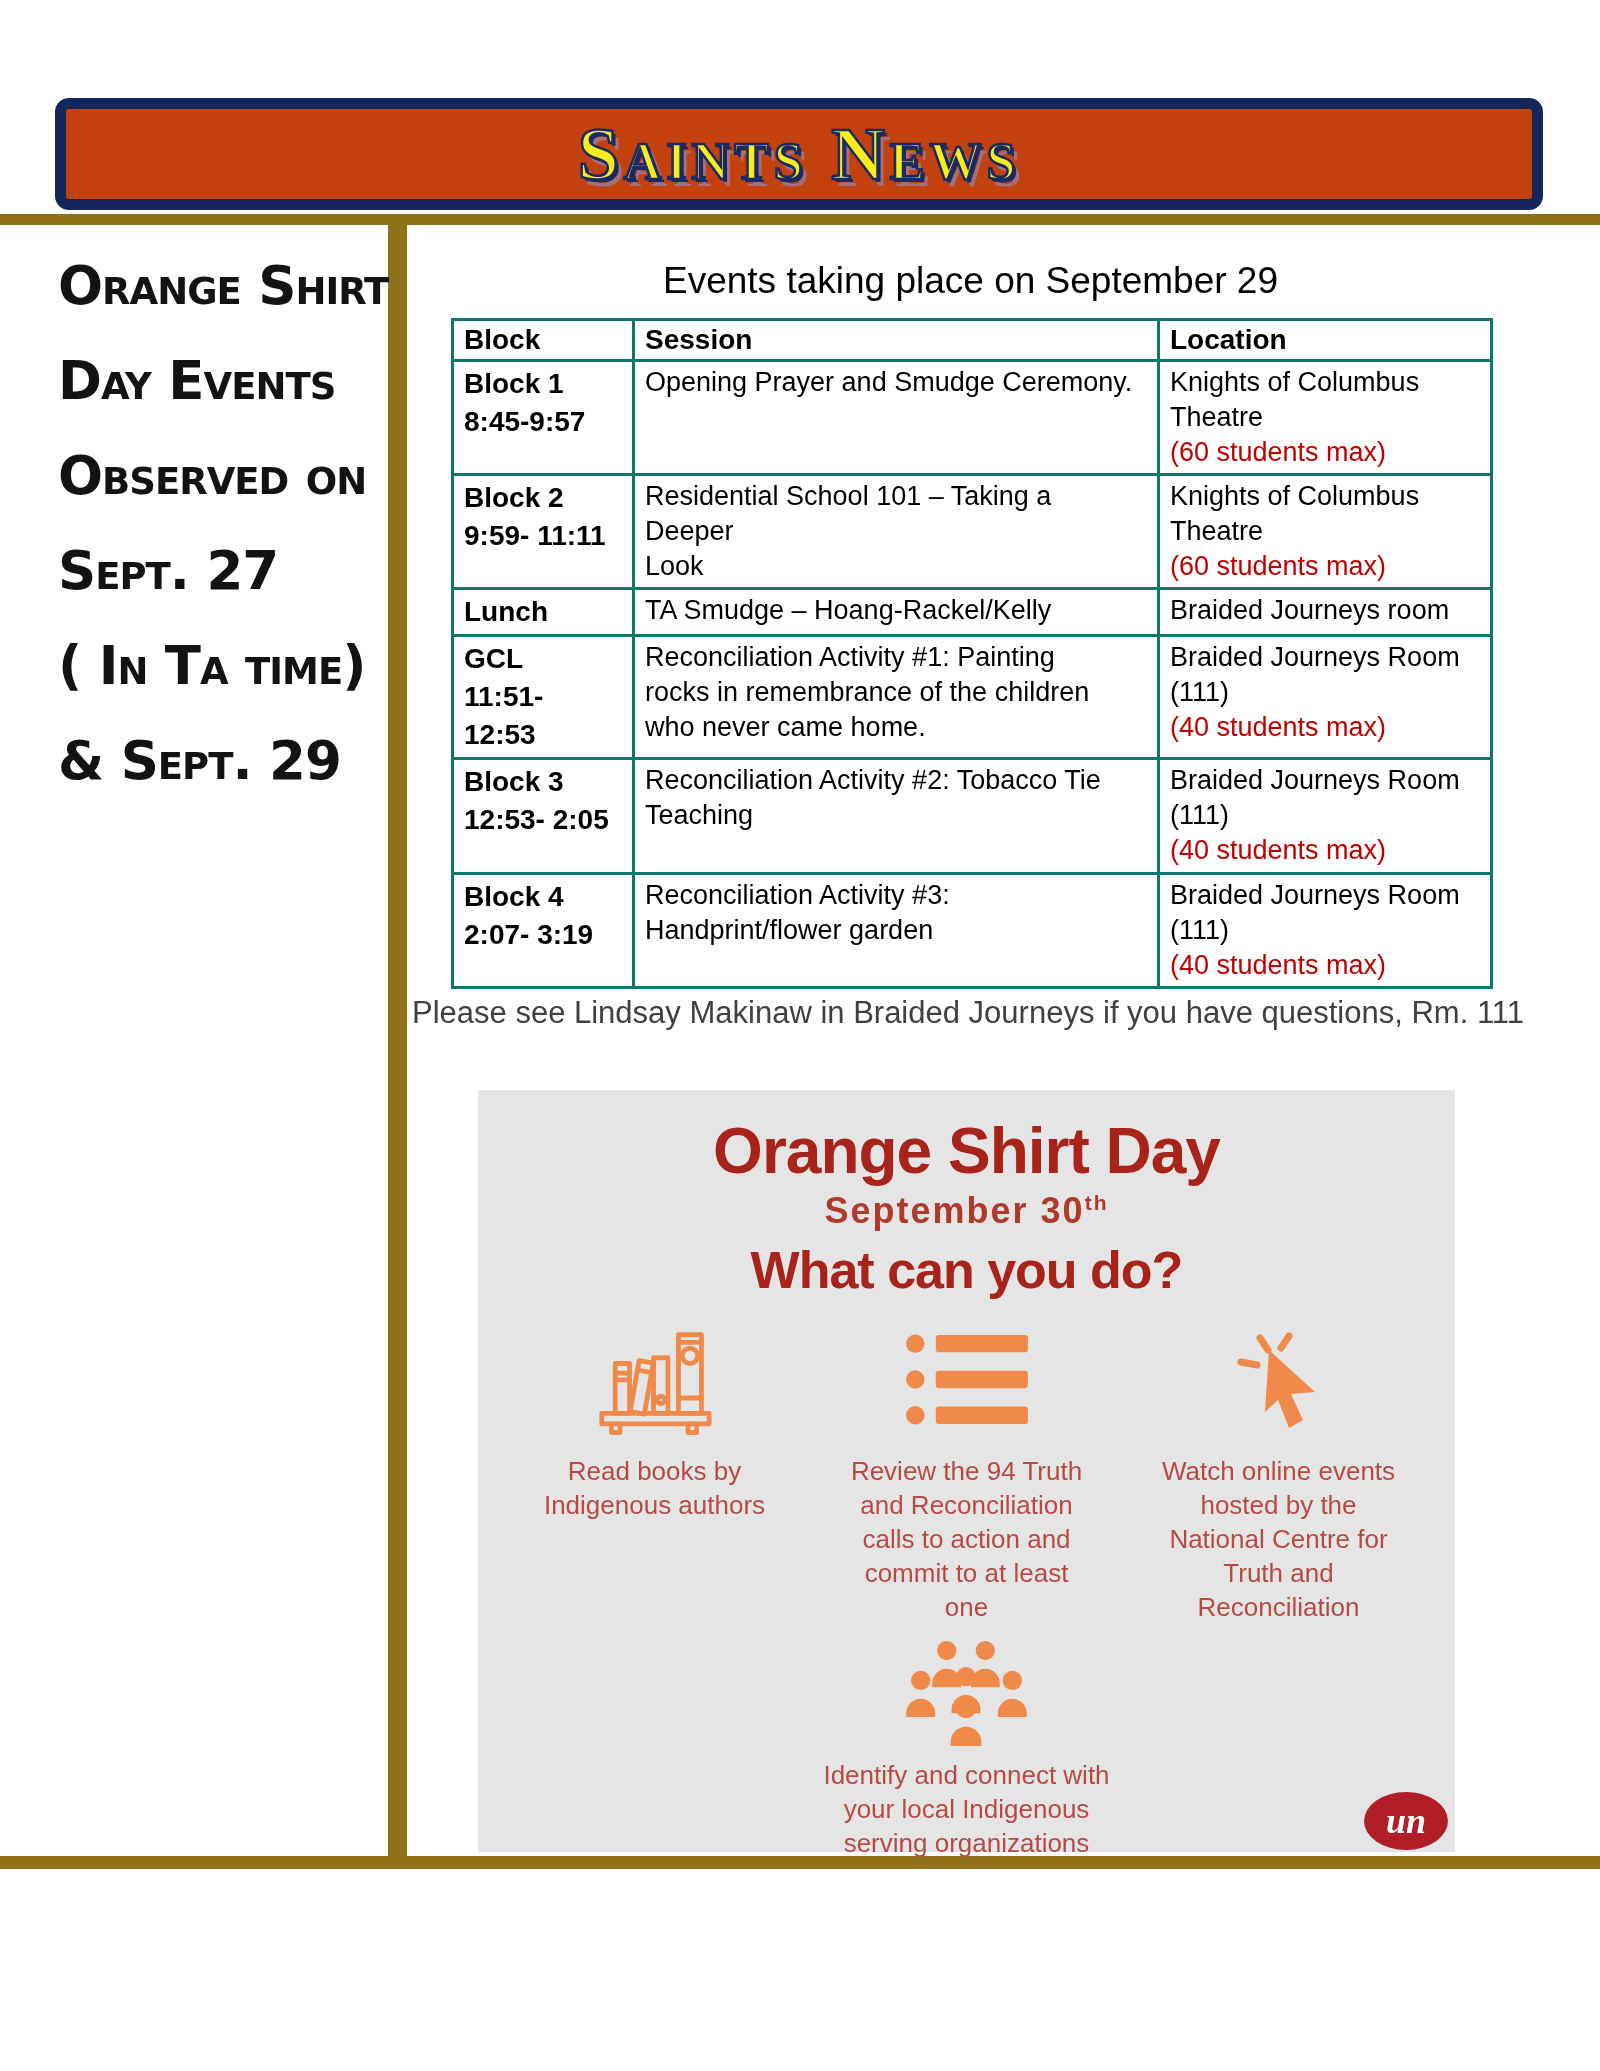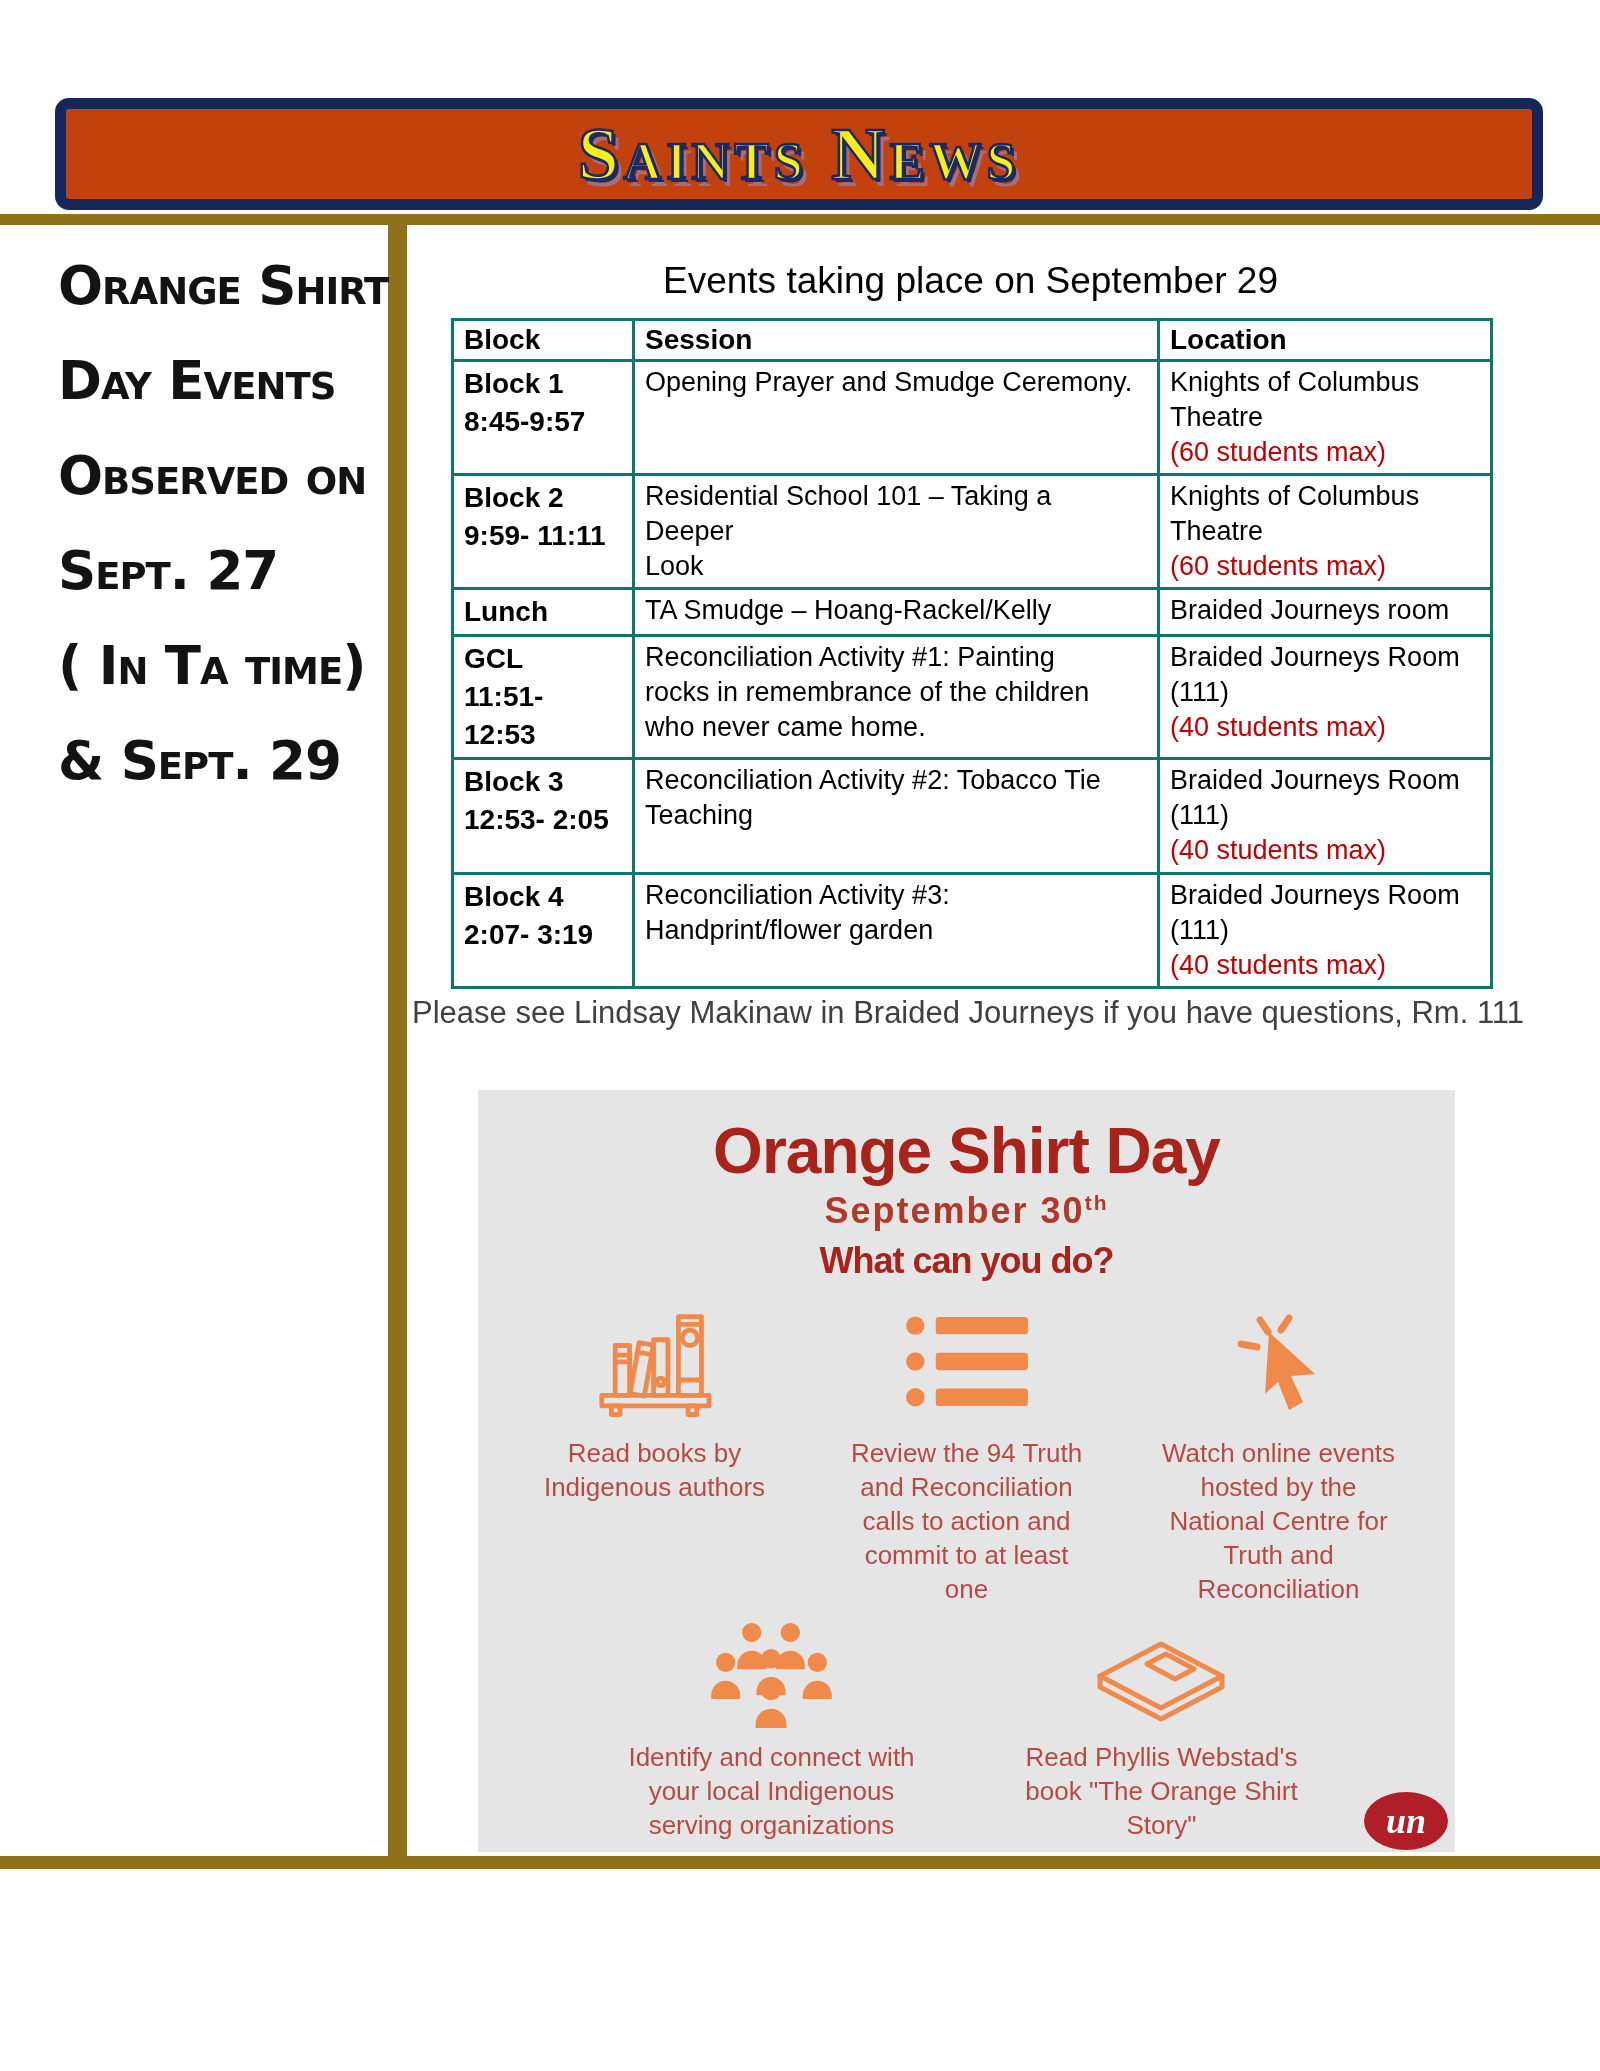--- a/index.html
+++ b/index.html
@@ -57,21 +57,21 @@
   .infographic{
     position:absolute;left:478px;top:1090px;width:977px;height:762px;
     background:#e5e5e5;
   }
   .ig-title{
     text-align:center;padding-top:24px;font-size:64px;font-weight:bold;
     color:#a8231a;letter-spacing:-1px;
   }
   .ig-date{text-align:center;font-size:36px;font-weight:bold;color:#b03a2a;letter-spacing:2px;margin-top:2px;}
   .ig-date sup{font-size:21px;}
-  .ig-question{text-align:center;font-size:36px;font-weight:bold;color:#a8231a;margin-top:8px;letter-spacing:-1px;}
+  .ig-question{text-align:center;font-size:52px;font-weight:bold;color:#a8231a;margin-top:8px;letter-spacing:-1px;}
   .ig-row1{display:flex;justify-content:center;padding:0 15px;margin-top:16px;gap:12px;}
   .ig-row1 .ig-col{width:300px;}
   .ig-row2{display:flex;justify-content:center;gap:10px;margin-top:22px;}
   .ig-row2 .ig-col{width:380px;}
   .ig-col{display:flex;flex-direction:column;align-items:center;}
   .ig-iconbox{height:128px;display:flex;align-items:flex-end;justify-content:center;margin-bottom:10px;}
   .ig-row2 .ig-iconbox{height:100px;margin-bottom:12px;}
   .ig-caption{
     font-size:26px;line-height:34px;color:#b84a46;text-align:center;white-space:pre-line;
   }
@@ -279,30 +279,18 @@
                 <path d="M-16,36 a16,16 0 0 1 32,0 l0,4 l-32,0 Z"></path>
               </g>
           </g>
         </svg>
       </div>
       <div class="ig-caption">Identify and connect with
 your local Indigenous
 serving organizations</div>
     </div>
 
-    <div class="ig-col">
-      <div class="ig-iconbox">
-        <svg width="135" height="90" viewBox="0 0 135 90">
-          <path class="orange-stroke" d="M67,6 L128,38 L67,70 L6,38 Z"></path>
-          <path class="orange-stroke" d="M72,16 L100,31 L81,41 L53,26 Z"></path>
-          <path class="orange-stroke" d="M6,38 L6,49 L67,81 L128,49 L128,38"></path>
-        </svg>
-      </div>
-      <div class="ig-caption">Read Phyllis Webstad's
-book "The Orange Shirt
-Story"</div>
-    </div>
   </div>
 
   <div class="ig-logo">
     <span>un</span>
   </div>
 </div>
 
 </body></html>

